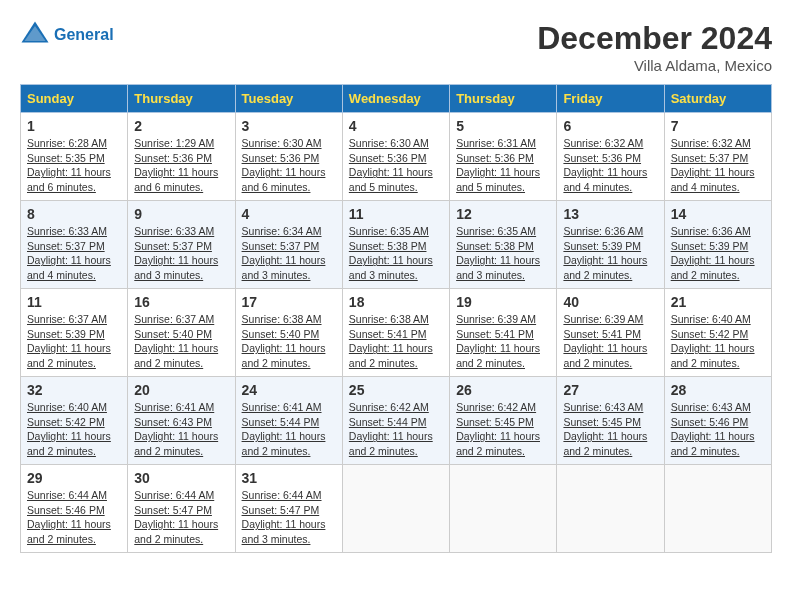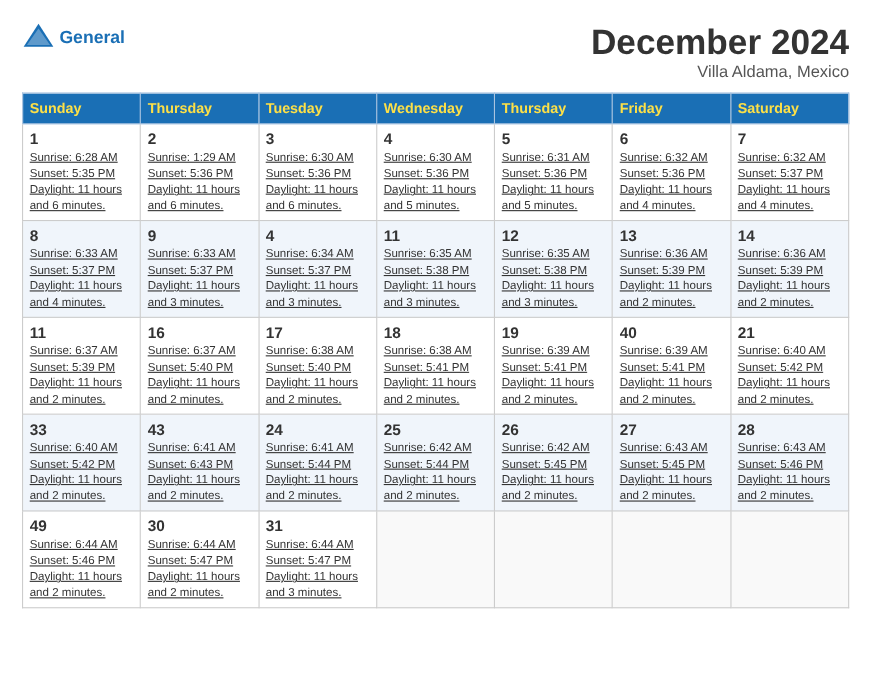--- a/index.html
+++ b/index.html
@@ -203,25 +203,25 @@
           <span class="day-num">40</span>
           <div class="cell-text"><span>Sunrise: 6:39 AM</span><br><span>Sunset: 5:41 PM</span><br><span>Daylight: 11 hours</span><br><span>and 2 minutes.</span></div>
         </td>
         <td>
           <span class="day-num">21</span>
           <div class="cell-text"><span>Sunrise: 6:40 AM</span><br><span>Sunset: 5:42 PM</span><br><span>Daylight: 11 hours</span><br><span>and 2 minutes.</span></div>
         </td>
       </tr>
       <tr>
         <td>
-          <span class="day-num">33</span>
+          <span class="day-num">32</span>
           <div class="cell-text"><span>Sunrise: 6:40 AM</span><br><span>Sunset: 5:42 PM</span><br><span>Daylight: 11 hours</span><br><span>and 2 minutes.</span></div>
         </td>
         <td>
-          <span class="day-num">43</span>
+          <span class="day-num">20</span>
           <div class="cell-text"><span>Sunrise: 6:41 AM</span><br><span>Sunset: 6:43 PM</span><br><span>Daylight: 11 hours</span><br><span>and 2 minutes.</span></div>
         </td>
         <td>
           <span class="day-num">24</span>
           <div class="cell-text"><span>Sunrise: 6:41 AM</span><br><span>Sunset: 5:44 PM</span><br><span>Daylight: 11 hours</span><br><span>and 2 minutes.</span></div>
         </td>
         <td>
           <span class="day-num">25</span>
           <div class="cell-text"><span>Sunrise: 6:42 AM</span><br><span>Sunset: 5:44 PM</span><br><span>Daylight: 11 hours</span><br><span>and 2 minutes.</span></div>
         </td>
@@ -233,21 +233,21 @@
           <span class="day-num">27</span>
           <div class="cell-text"><span>Sunrise: 6:43 AM</span><br><span>Sunset: 5:45 PM</span><br><span>Daylight: 11 hours</span><br><span>and 2 minutes.</span></div>
         </td>
         <td>
           <span class="day-num">28</span>
           <div class="cell-text"><span>Sunrise: 6:43 AM</span><br><span>Sunset: 5:46 PM</span><br><span>Daylight: 11 hours</span><br><span>and 2 minutes.</span></div>
         </td>
       </tr>
       <tr>
         <td>
-          <span class="day-num">49</span>
+          <span class="day-num">29</span>
           <div class="cell-text"><span>Sunrise: 6:44 AM</span><br><span>Sunset: 5:46 PM</span><br><span>Daylight: 11 hours</span><br><span>and 2 minutes.</span></div>
         </td>
         <td>
           <span class="day-num">30</span>
           <div class="cell-text"><span>Sunrise: 6:44 AM</span><br><span>Sunset: 5:47 PM</span><br><span>Daylight: 11 hours</span><br><span>and 2 minutes.</span></div>
         </td>
         <td>
           <span class="day-num">31</span>
           <div class="cell-text"><span>Sunrise: 6:44 AM</span><br><span>Sunset: 5:47 PM</span><br><span>Daylight: 11 hours</span><br><span>and 3 minutes.</span></div>
         </td>

